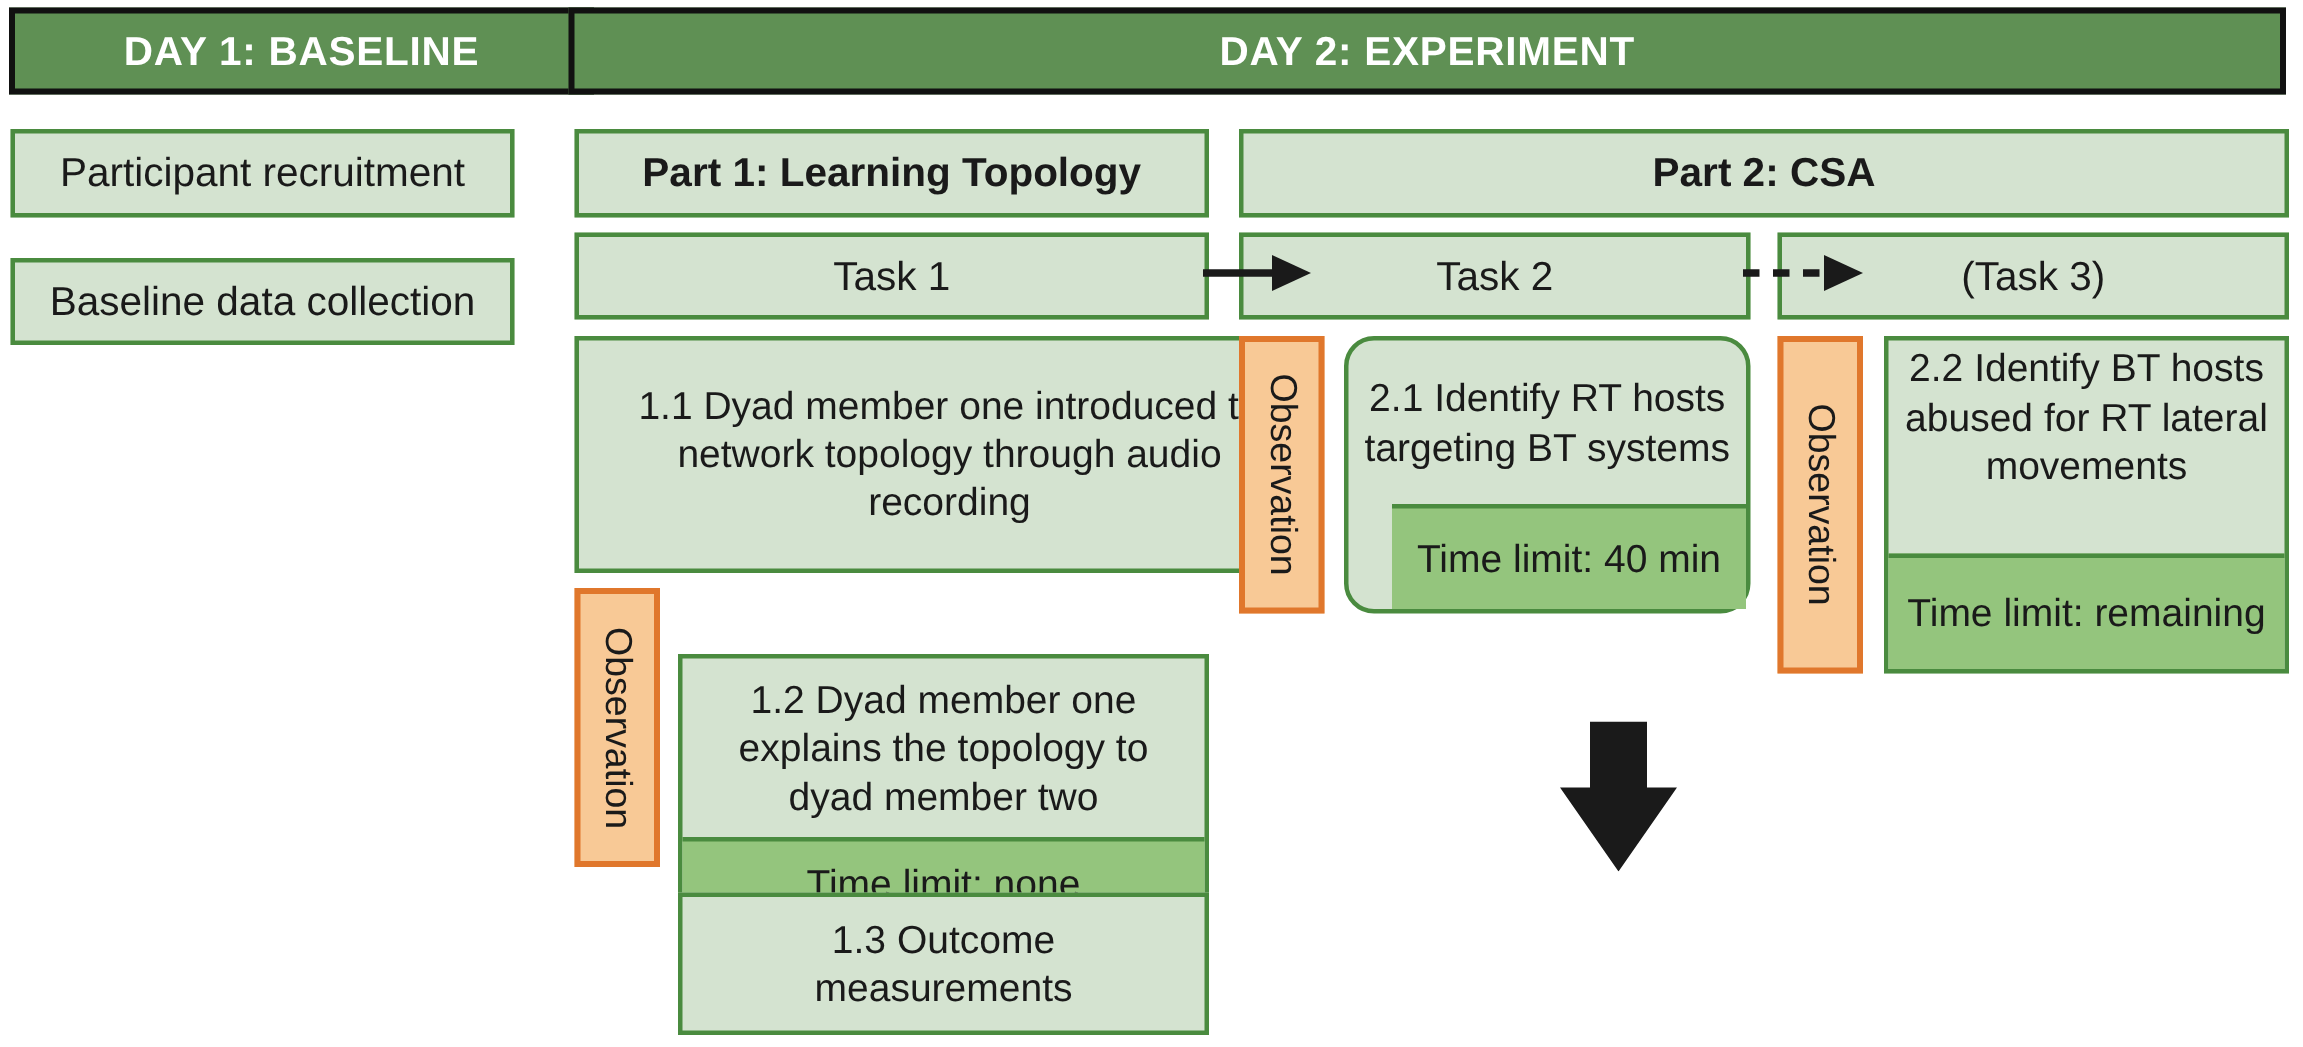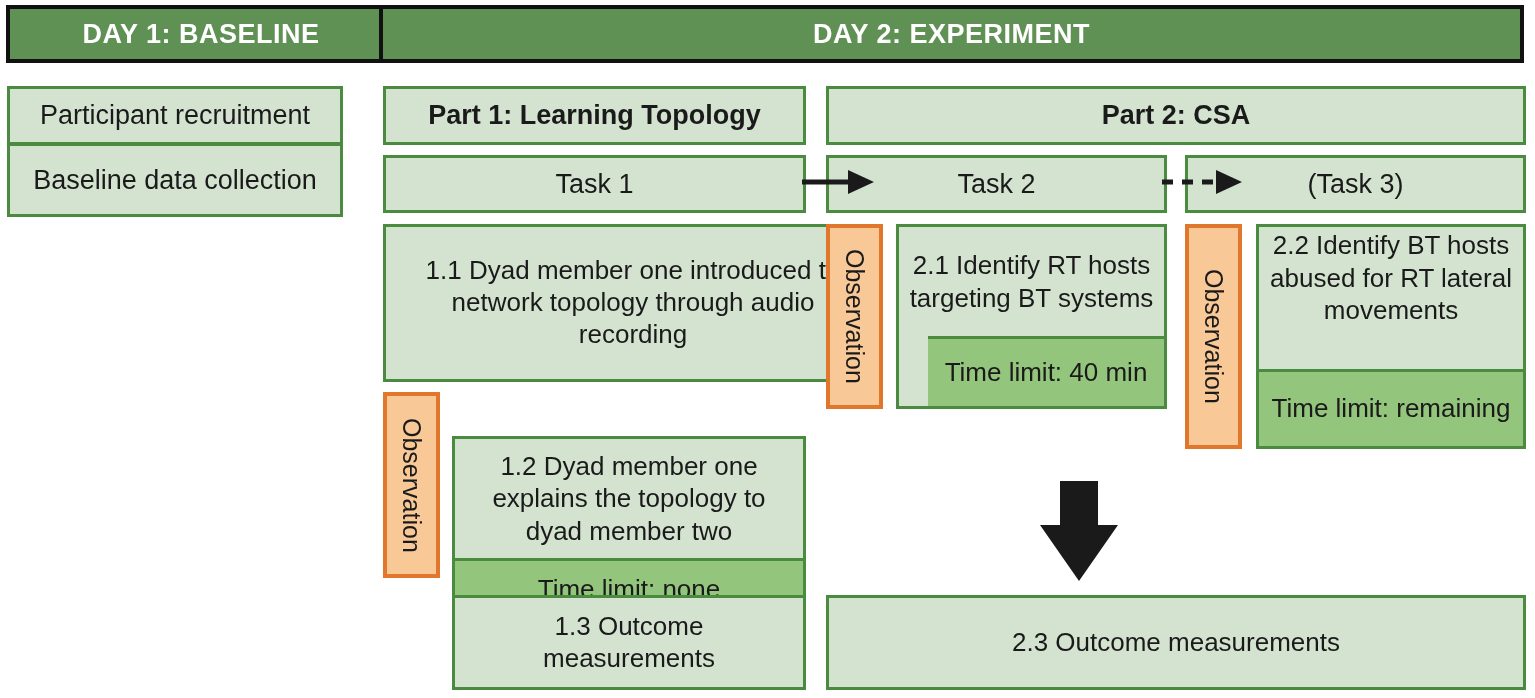--- a/index.html
+++ b/index.html
@@ -69,21 +69,21 @@
 </style>
 </head>
 <body>
 
 <div id="canvas">
 
   <div class="abs center day-header" style="left:6px;top:5px;width:390px;height:58px;">DAY 1: BASELINE</div>
   <div class="abs center day-header" style="left:379px;top:5px;width:1145px;height:58px;">DAY 2: EXPERIMENT</div>
 
   <div class="abs center gbox label" style="left:7px;top:86px;width:336px;height:59px;">Participant recruitment</div>
-  <div class="abs center gbox label" style="left:7px;top:143px;width:336px;height:74px;">Baseline data collection</div>
+  <div class="abs center gbox label" style="left:7px;top:172px;width:336px;height:58px;">Baseline data collection</div>
 
   <div class="abs center gbox bold" style="left:383px;top:86px;width:423px;height:59px;">Part 1: Learning Topology</div>
   <div class="abs center gbox bold" style="left:826px;top:86px;width:700px;height:59px;">Part 2: CSA</div>
 
   <div class="abs center gbox label" style="left:383px;top:155px;width:423px;height:58px;">Task 1</div>
   <div class="abs center gbox label" style="left:826px;top:155px;width:341px;height:58px;">Task 2</div>
   <div class="abs center gbox label" style="left:1185px;top:155px;width:341px;height:58px;">(Task 3)</div>
 
   <svg class="abs" style="left:802px;top:169px;" width="74" height="26" viewBox="0 0 74 26">
     <line x1="0" y1="13" x2="50" y2="13" stroke-width="5" stroke="#1a1a1a"></line>
@@ -101,31 +101,30 @@
 
   <div class="abs task-detail" style="left:452px;top:392px;width:354px;height:186px;margin-top:44px;">
     <div class="body">1.2 Dyad member one explains the topology to dyad member two</div>
     <div class="time" style="height:58px;flex:0 0 auto;">Time limit: none</div>
   </div>
 
   <div class="abs center gbox pad" style="left:452px;top:595px;width:354px;height:95px;text-align:center;">1.3 Outcome measurements</div>
 
   <div class="abs obs" style="left:826px;top:224px;width:57px;height:185px;">Observation</div>
 
-  <div class="abs task-detail" style="left:896px;top:224px;width:271px;height:185px;">
+  <div class="abs task-detail" style="left:896px;top:224px;width:271px;height:185px;border-radius:20px;">
     <div class="body">2.1 Identify RT hosts targeting BT systems</div>
     <div class="time" style="height:67px;flex:0 0 auto;margin-left:29px;">Time limit: 40 min</div>
   </div>
 
   <div class="abs obs" style="left:1185px;top:224px;width:57px;height:225px;">Observation</div>
 
   <div class="abs task-detail" style="left:1256px;top:224px;width:270px;height:225px;gap:40px;">
     <div class="body">2.2 Identify BT hosts abused for RT lateral movements</div>
     <div class="time" style="height:74px;flex:0 0 auto;">Time limit: remaining</div>
   </div>
 
   <svg class="abs" style="left:1039px;top:481px;" width="80" height="100" viewBox="0 0 80 100">
     <polygon points="21,0 59,0 59,44 79,44 40,100 1,44 21,44" fill="#1a1a1a"></polygon>
   </svg>
 
-  <div class="abs center gbox pad" style="left:826px;top:595px;width:700px;height:95px;">2.3 Outcome measurements</div>
 
 </div>
 
 </body></html>

